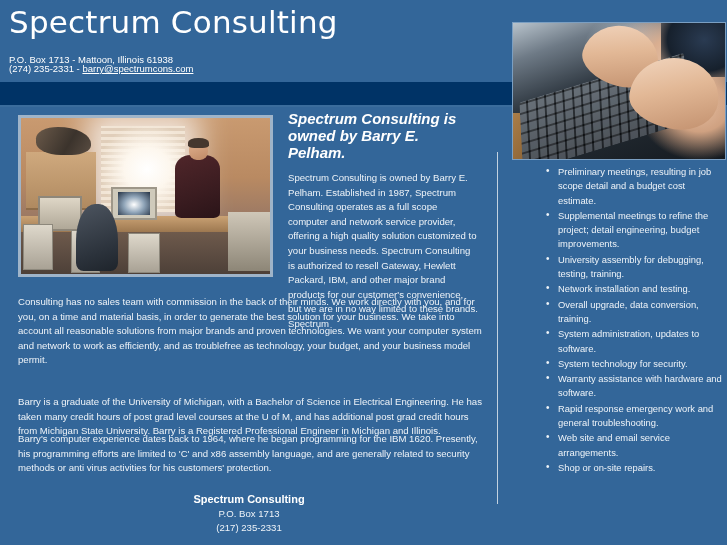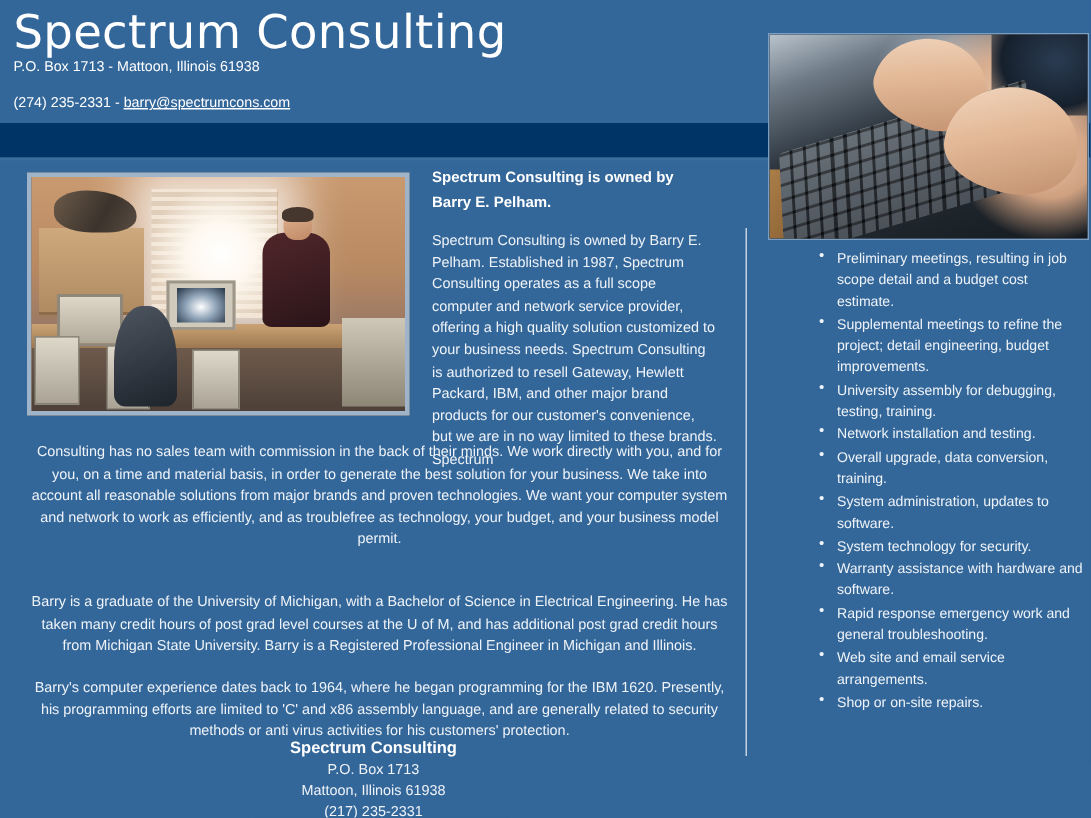--- a/index.html
+++ b/index.html
@@ -42,21 +42,21 @@
     white-space: nowrap;
   }
   .contact-line {
     position: absolute;
     left: 9px;
     font-size: 9.5px;
     color: #ffffff;
     white-space: nowrap;
     line-height: 13px;
   }
-  .contact-line.l1 { top: 38px; }
+  .contact-line.l1 { top: 53px; }
   .contact-line.l2 { top: 62px; }
   .contact-line a {
     color: #ffffff;
     text-decoration: underline;
   }
 
   
   .navy-band {
     position: absolute;
     left: 0;
@@ -260,44 +260,44 @@
     top: 110px;
     width: 478px;
   }
   .intro-block {
     position: absolute;
     left: 278px;
     top: 0px;
     width: 190px;
   }
   .intro-heading {
-    font-size: 10px;
+    font-size: 15px;
     font-weight: bold;
     line-height: 17px;
     color: #ffffff;
     margin: 0 0 10px 0;
+    font-style: italic;
   }
   .intro-body {
     font-size: 9.6px;
     line-height: 14.6px;
     color: #eef3f8;
     margin: 0;
   }
   .flow-text {
     position: absolute;
     left: 8px;
     width: 470px;
     font-size: 9.6px;
     line-height: 14.6px;
     color: #eef3f8;
-    text-align: center;
   }
   .flow-text.p-wrap  { top: 185px; }
   .flow-text.p-bio   { top: 285px; }
-  .flow-text.p-exp   { top: 342px; }
+  .flow-text.p-exp   { top: 322px; }
 
   
   .footer-block {
     position: absolute;
     left: 10px;
     top: 492px;
     width: 478px;
     text-align: center;
   }
   .footer-name {
@@ -412,21 +412,20 @@
     </div>
 
     <div class="flow-text p-wrap">Consulting has no sales team with commission in the back of their minds. We work directly with you, and for you, on a time and material basis, in order to generate the best solution for your business. We take into account all reasonable solutions from major brands and proven technologies. We want your computer system and network to work as efficiently, and as troublefree as technology, your budget, and your business model permit.</div>
     <div class="flow-text p-bio">Barry is a graduate of the University of Michigan, with a Bachelor of Science in Electrical Engineering. He has taken many credit hours of post grad level courses at the U of M, and has additional post grad credit hours from Michigan State University. Barry is a Registered Professional Engineer in Michigan and Illinois.</div>
     <div class="flow-text p-exp">Barry's computer experience dates back to 1964, where he began programming for the IBM 1620. Presently, his programming efforts are limited to 'C' and x86 assembly language, and are generally related to security methods or anti virus activities for his customers' protection.</div>
   </div>
 
   <div class="footer-block">
     <div class="footer-name">Spectrum Consulting</div>
     <div class="footer-line">P.O. Box 1713</div>
-    <div class="footer-line">Mattoon, Illinois 61938</div>
     <div class="footer-line">(217) 235-2331</div>
   </div>
 
   <div class="v-divider"></div>
 
   <div class="sidebar">
     <ul class="service-list">
         <li>Preliminary meetings, resulting in job scope detail and a budget cost estimate.</li>
         <li>Supplemental meetings to refine the project; detail engineering, budget improvements.</li>
         <li>University assembly for debugging, testing, training.</li>

